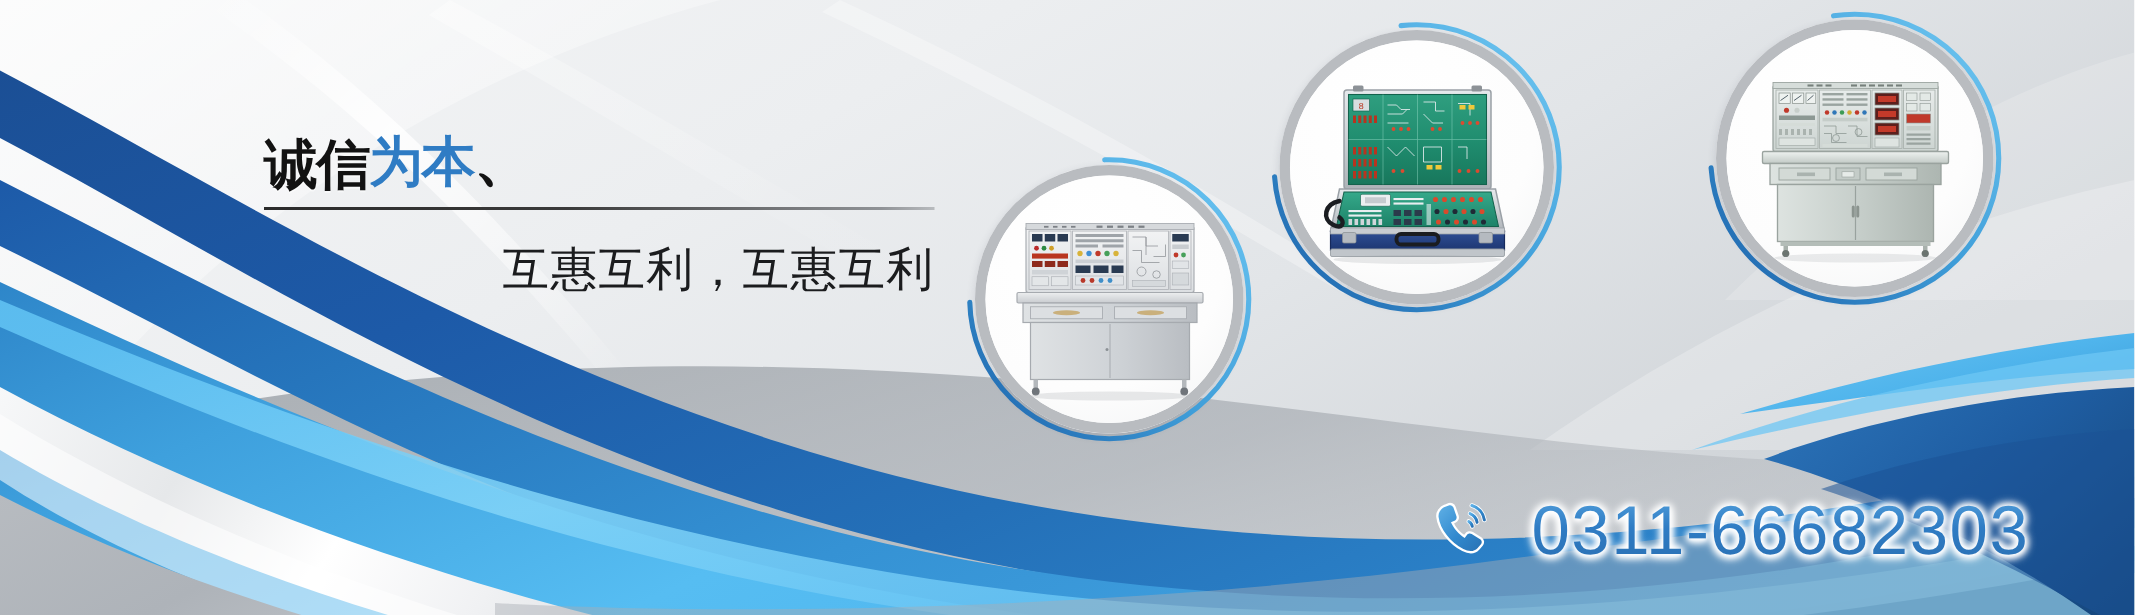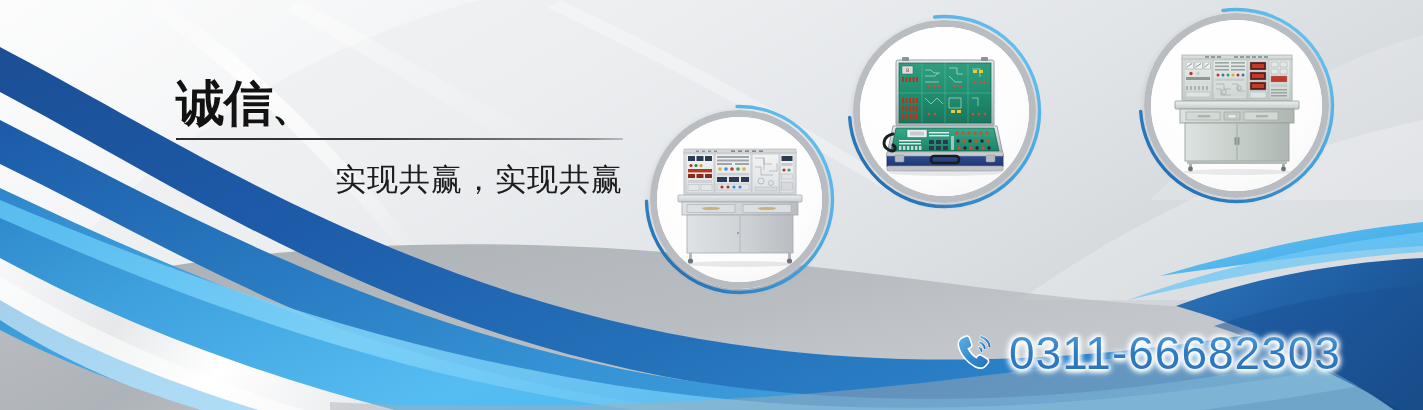--- a/index.html
+++ b/index.html
@@ -27,21 +27,21 @@
   #headline {
     white-space: nowrap;
     line-height: 1;
     height: 56px;
     display: flex;
     align-items: flex-end;
     text-align: right;
     justify-content: flex-start;
   }
   .h-big {
-    font-size: 49px;
+    font-size: 36px;
     font-weight: 700;
     color: #121212;
     letter-spacing: -1px;
     text-shadow: 0 1px 0 rgba(255,255,255,0.5);
   }
   .h-sm {
     font-size: 36px;
     font-weight: 700;
     color: #2f7cc4;
     letter-spacing: -1px;
@@ -100,21 +100,21 @@
   #circle-2 { left: 853px; top: 20px;  width: 183px; height: 183px; }
   #circle-3 { left: 1144px; top: 13px; width: 185px; height: 185px; }
 
   
   #phone-block {
     position: absolute;
     left: 953px; top: 326px;
     z-index: 40;
     display: flex;
     align-items: center;
-    gap: 12px;
+    gap: 24px;
   }
   #phone-icon { width: 44px; height: 44px; display:block; }
   #phone-number {
     font-size: 46px;
     font-weight: 400;
     letter-spacing: 1px;
     color: #2f7cc4;
     background: linear-gradient(180deg,#59a6e0 0%, #2f7cc4 48%, #2a6fb2 100%);
     -webkit-background-clip: text;
     background-clip: text;
@@ -234,24 +234,25 @@
       <path d="M1423,258 C1340,262 1250,278 1176,306 C1262,330 1340,372 1394,410 L1423,410 Z" fill="url(#gRightBlue)"></path>
       <path d="M1423,286 C1352,290 1278,304 1214,326 C1288,350 1352,384 1400,410 L1423,410 Z" fill="#1b5295" opacity="0.55"></path>
 
       <path d="M560,0 C660,46 780,110 900,186 L896,196 C770,120 650,56 548,8 Z" fill="#ffffff" opacity="0.30"></path>
     </svg>
   </div>
 
   <div id="text-block">
     <div id="headline">
       <span class="h-big">诚信</span>
+      <span class="h-sm">为本</span>
       <span class="h-comma">、</span>
     </div>
     <div id="headline-rule"></div>
-    <div id="subtitle">实现共赢，实现共赢</div>
+    <div id="subtitle">互惠互利，互惠互利</div>
   </div>
 
   <div class="circle" id="circle-1">
     <div class="ring-gray"></div>
     <div class="ring-arc">
       <svg viewBox="0 0 193 193" width="193" height="193" xmlns="http://www.w3.org/2000/svg">
         <defs>
           <linearGradient id="arc1" x1="0" y1="1" x2="1" y2="0">
             <stop offset="0%" stop-color="#1b5fa8"></stop>
             <stop offset="45%" stop-color="#3f9ed9"></stop>

